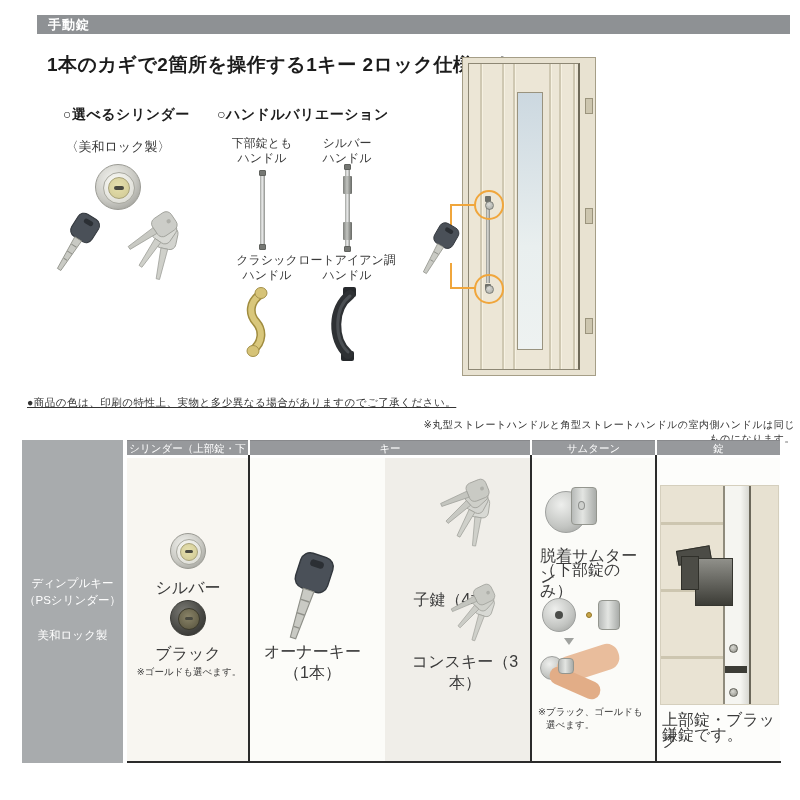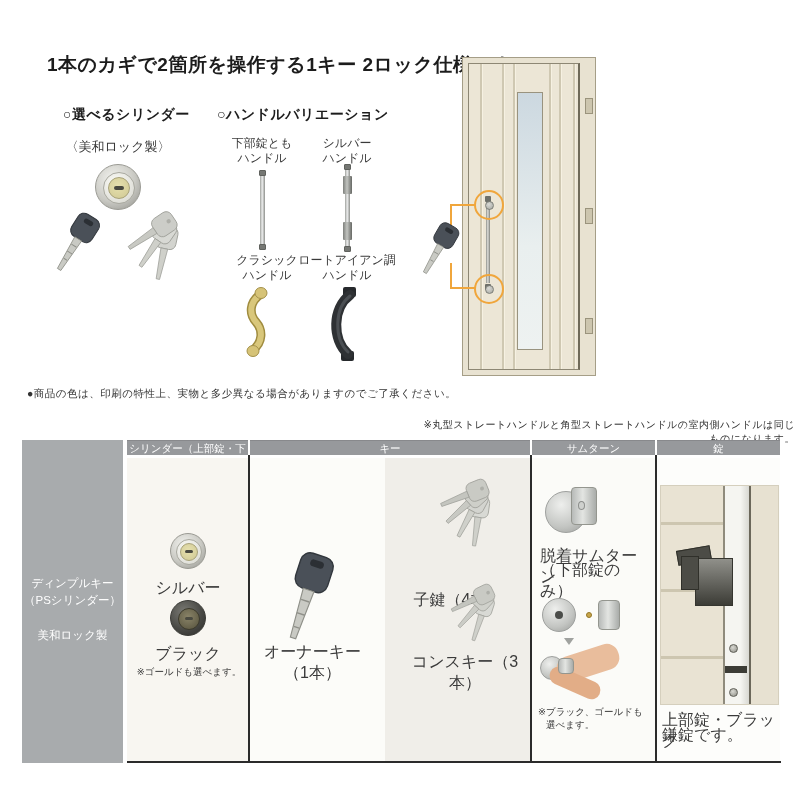--- a/index.html
+++ b/index.html
@@ -77,20 +77,21 @@
   .hook-body { position:absolute; background:linear-gradient(180deg,#90908a,#55554f 70%,#3c3c36); border:1px solid #35352f; }
   .hook-arm { position:absolute; background:#4c4c46; border:1px solid #30302a; }
   .lp-screw { position:absolute; width:9px; height:9px; border-radius:50%; background:radial-gradient(circle at 40% 35%, #d8d8d2,#8e8e86); border:1px solid #5f5f57; }
   .lp-slot { position:absolute; background:#3c3c36; }
 </style>
 </head>
 <body>
 
 <div class="page">
 
+  <div class="abs section-bar">手動錠</div>
 
   <div class="abs headline">1本のカギで2箇所を操作する1キー 2ロック仕様です。</div>
 
   <div class="abs sub-heading" style="left:63px; top:106px;font-family:Liberation Mono, monospace;">○選べるシリンダー</div>
   <div class="abs sub-heading" style="left:217px; top:106px;">○ハンドルバリエーション</div>
 
   <div class="abs dimple-label">〈美和ロック製〉</div>
 
   <div class="abs cyl cyl-outer-silver" style="left:95px; top:164px; width:46px; height:46px;">
     <div class="cyl-mid" style="left:7px; top:7px; width:32px; height:32px;"></div>
@@ -189,21 +190,21 @@
   <div class="abs callout-line" style="left:450px; top:287px; width:26px; height:2px;"></div>
   <div class="abs callout-line" style="left:450px; top:263px; width:2px; height:26px;"></div>
   <svg class="key" style="left:424px; top:222px; transform:rotate(30deg);" width="28" height="56" viewBox="0 0 30 64">
     <rect x="3" y="0" width="24" height="26" rx="7" fill="#4a5058" stroke="#32373d"></rect>
     <rect x="10" y="4" width="10" height="5" rx="2.5" fill="#2b2f34"></rect>
     <polygon points="11,26 19,26 17,62 13,62" fill="#c9cac4" stroke="#8f9089" stroke-width="0.8"></polygon>
     <line x1="12" y1="36" x2="18" y2="36" stroke="#8f9089"></line>
     <line x1="13" y1="46" x2="17" y2="46" stroke="#8f9089"></line>
   </svg>
 
-  <div class="abs note" style="left:27px; top:387px;">●商品の色は、印刷の特性上、実物と多少異なる場合がありますのでご了承ください。</div>
+  <div class="abs note" style="left:27px; top:396px;text-decoration:underline;">●商品の色は、印刷の特性上、実物と多少異なる場合がありますのでご了承ください。</div>
   <div class="abs note" style="left:420px; top:418px; width:375px; text-align:right; font-size:10px;">※丸型ストレートハンドルと角型ストレートハンドルの室内側ハンドルは同じものになります。</div>
 
   <div class="abs tbl-sidebar">
     <div style="margin-top:135px;">ディンプルキー</div>
     <div>（PSシリンダー）</div>
     <div style="margin-top:18px;">美和ロック製</div>
   </div>
 
   <div class="abs tbl-th" style="left:127px; width:121px;">シリンダー（上部錠・下部錠）</div>
   <div class="abs tbl-th" style="left:250px; width:280px;">キー</div>

